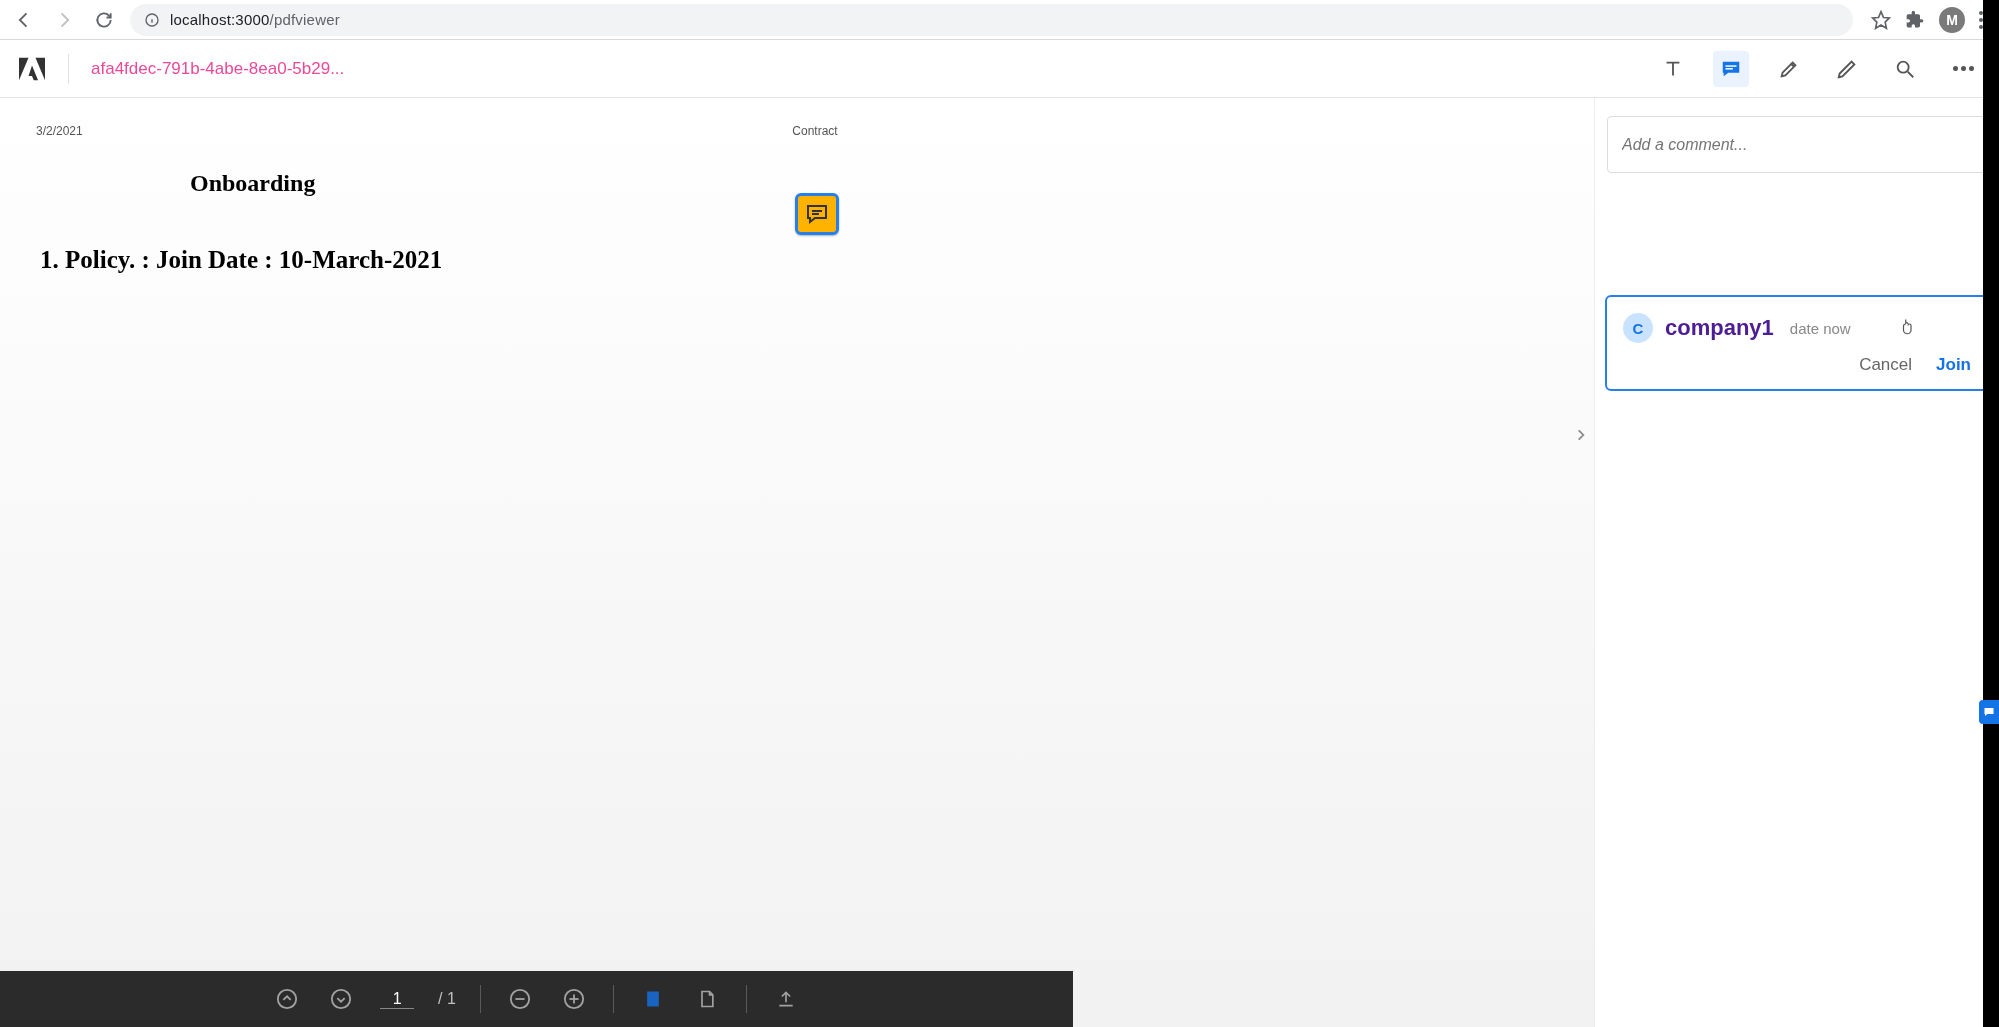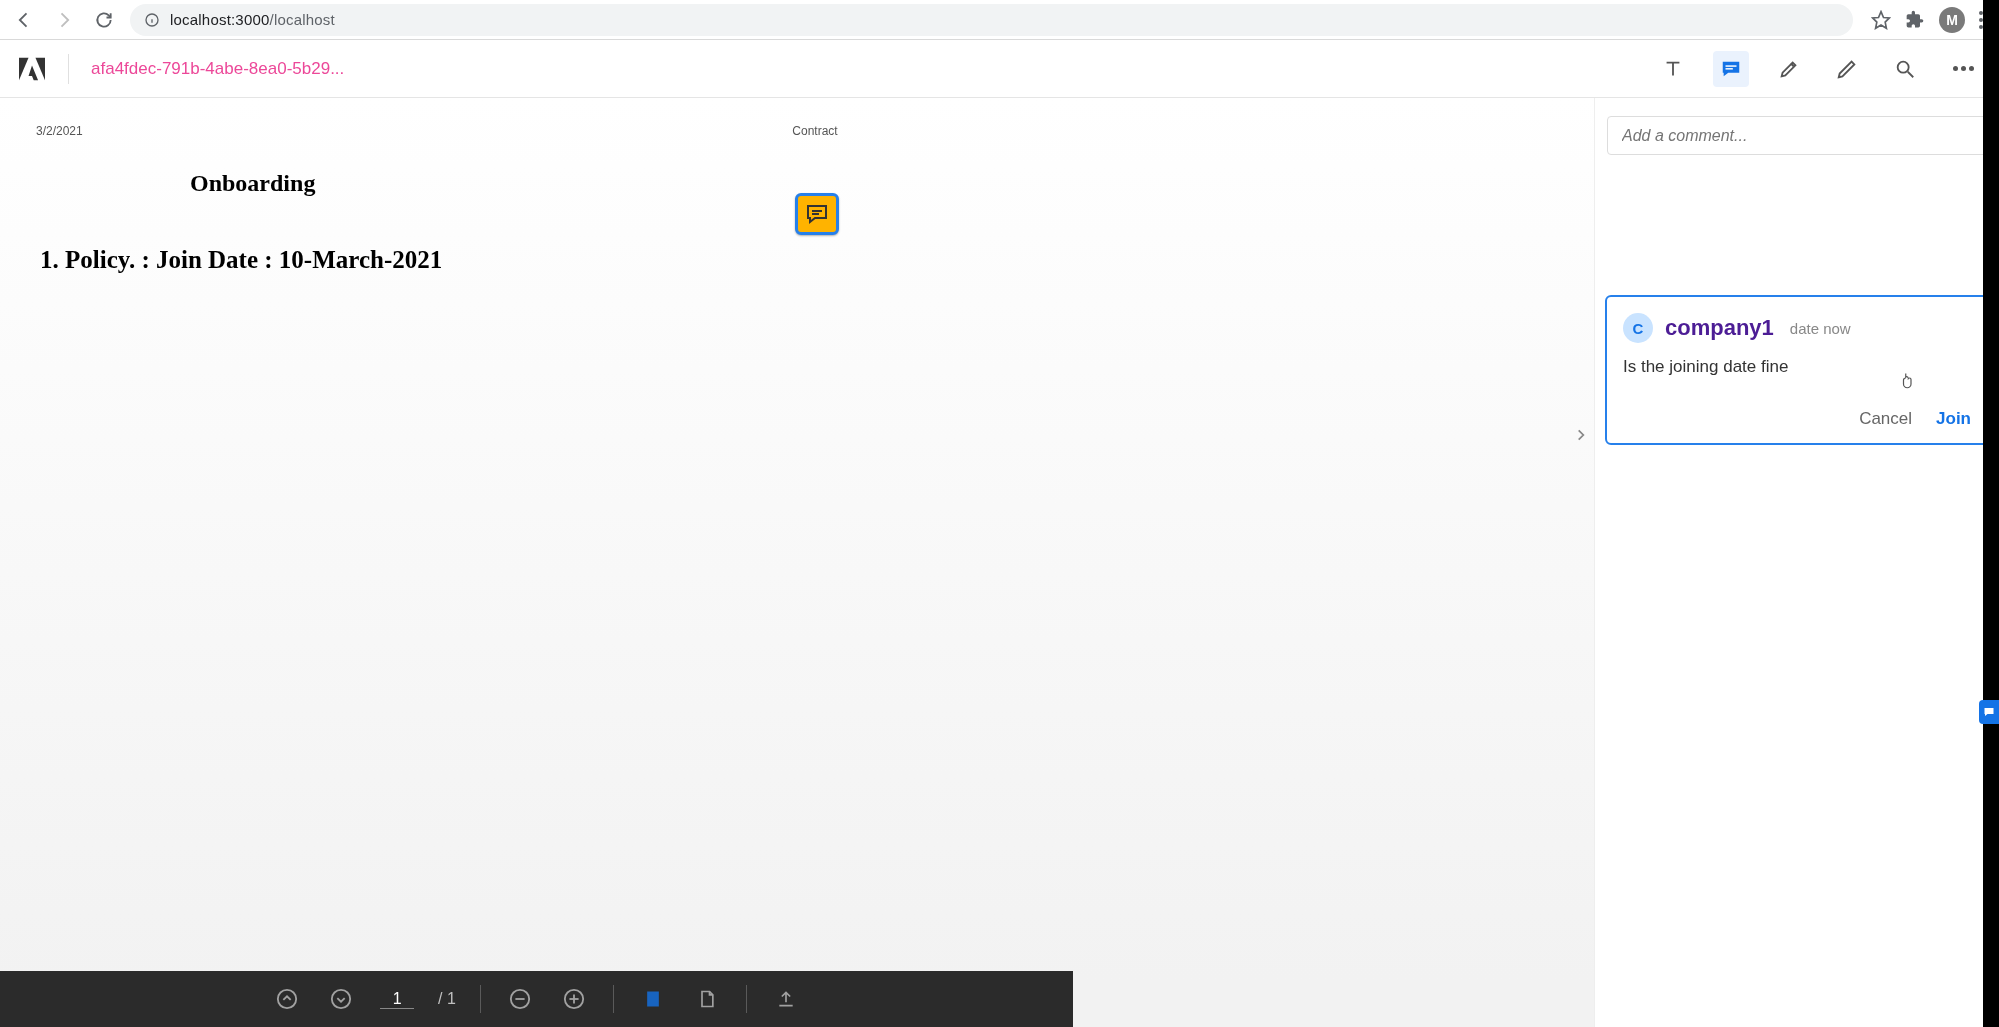--- a/index.html
+++ b/index.html
@@ -73,21 +73,21 @@
   .comment-pane {
     width: 405px;
     background:#fff;
     padding:18px 12px 12px 12px;
     border-left:1px solid #eee;
     position:relative;
     flex-shrink:0;
   }
   .add-comment-input {
     width:100%;
-    height:39px;
+    height:57px;
     border:1px solid #ddd;
     border-radius:4px;
     padding:0 14px;
     font-size:16px;
     font-style:italic;
     color:#888;
     outline:none;
   }
   .comment-card {
     position:absolute;
@@ -166,21 +166,21 @@
         <path d="M20 4v5h-5"></path>
       </svg>
   </div>
   <div class="addr-wrap">
     <svg width="16" height="16" viewBox="0 0 24 24" fill="none" stroke="#5f6368" stroke-width="2">
         <circle cx="12" cy="12" r="9"></circle>
         <line x1="12" y1="8" x2="12" y2="8"></line>
         <line x1="12" y1="11" x2="12" y2="16"></line>
       </svg>
     <span class="url">
-      <span>localhost:3000</span><span class="path">/localhost</span>
+      <span>localhost:3000</span><span class="path">/pdfviewer</span>
     </span>
   </div>
   <div class="right-icons">
     <div>
       <svg width="20" height="20" viewBox="0 0 24 24" fill="none" stroke="#5f6368" stroke-width="2">
           <polygon points="12 2 15 9 22 9.5 17 14.5 18.5 22 12 18 5.5 22 7 14.5 2 9.5 9 9"></polygon>
         </svg>
     </div>
     <div>
       <svg width="20" height="20" viewBox="0 0 24 24" fill="#5f6368">
@@ -317,21 +317,20 @@
   </div>
 
   <div class="comment-pane">
     <input class="add-comment-input" placeholder="Add a comment..." style="">
     <div class="comment-card">
       <div class="cc-header">
         <div class="cc-avatar">C</div>
         <div class="cc-name">company1</div>
         <div class="cc-time">date now</div>
       </div>
-      <div class="cc-body">Is the joining date fine</div>
       <div class="cc-actions">
         <div class="cc-cancel">Cancel</div>
         <div class="cc-post">Join</div>
       </div>
       <div class="cursor-pointer-ic">
         <svg width="18" height="20" viewBox="0 0 24 24" fill="none" stroke="#555" stroke-width="1.6">
             <path d="M9 2v6M9 8c-3 0-3 3-3 3v5a5 5 0 0 0 10 0v-6c0-1-1-2-2-2s-2 1-2 2M12 8c0-1-1-2-2-2s-1 1-1 2"></path>
           </svg>
       </div>
     </div>

